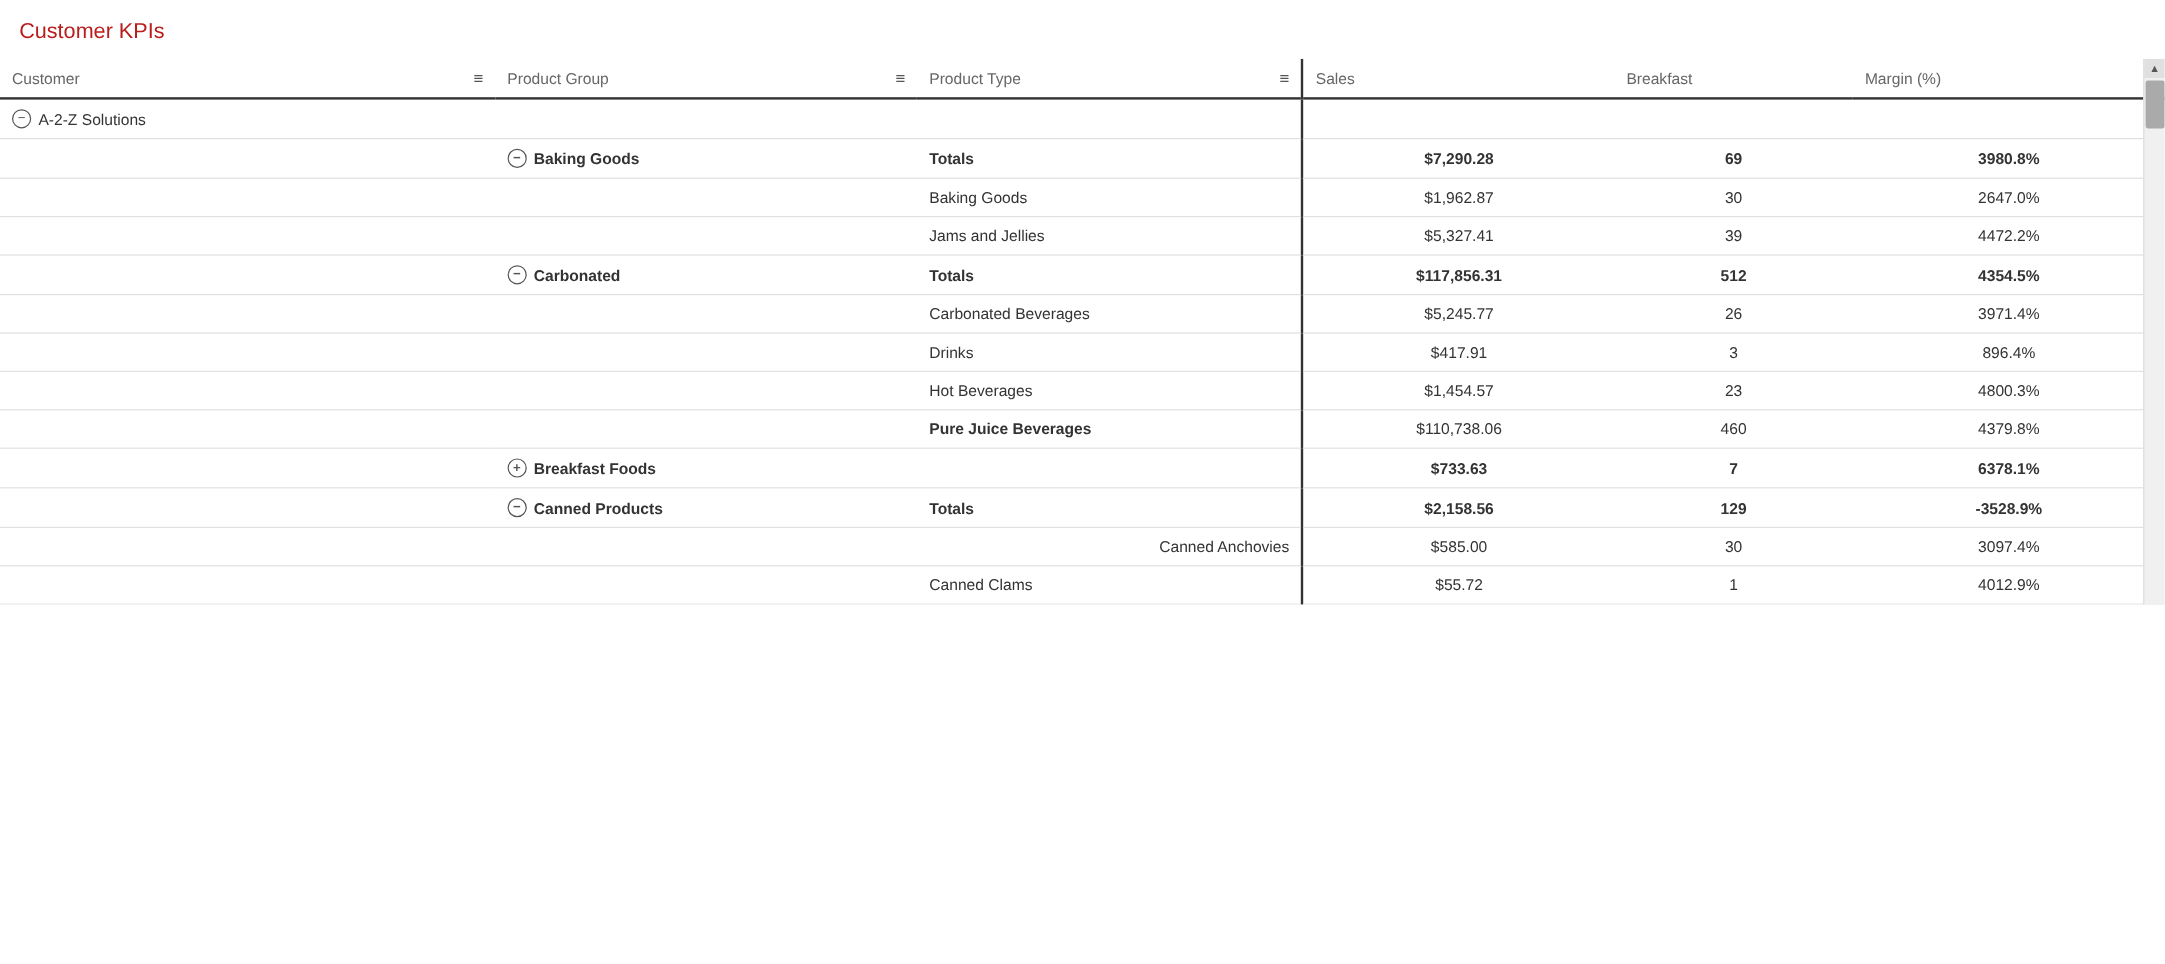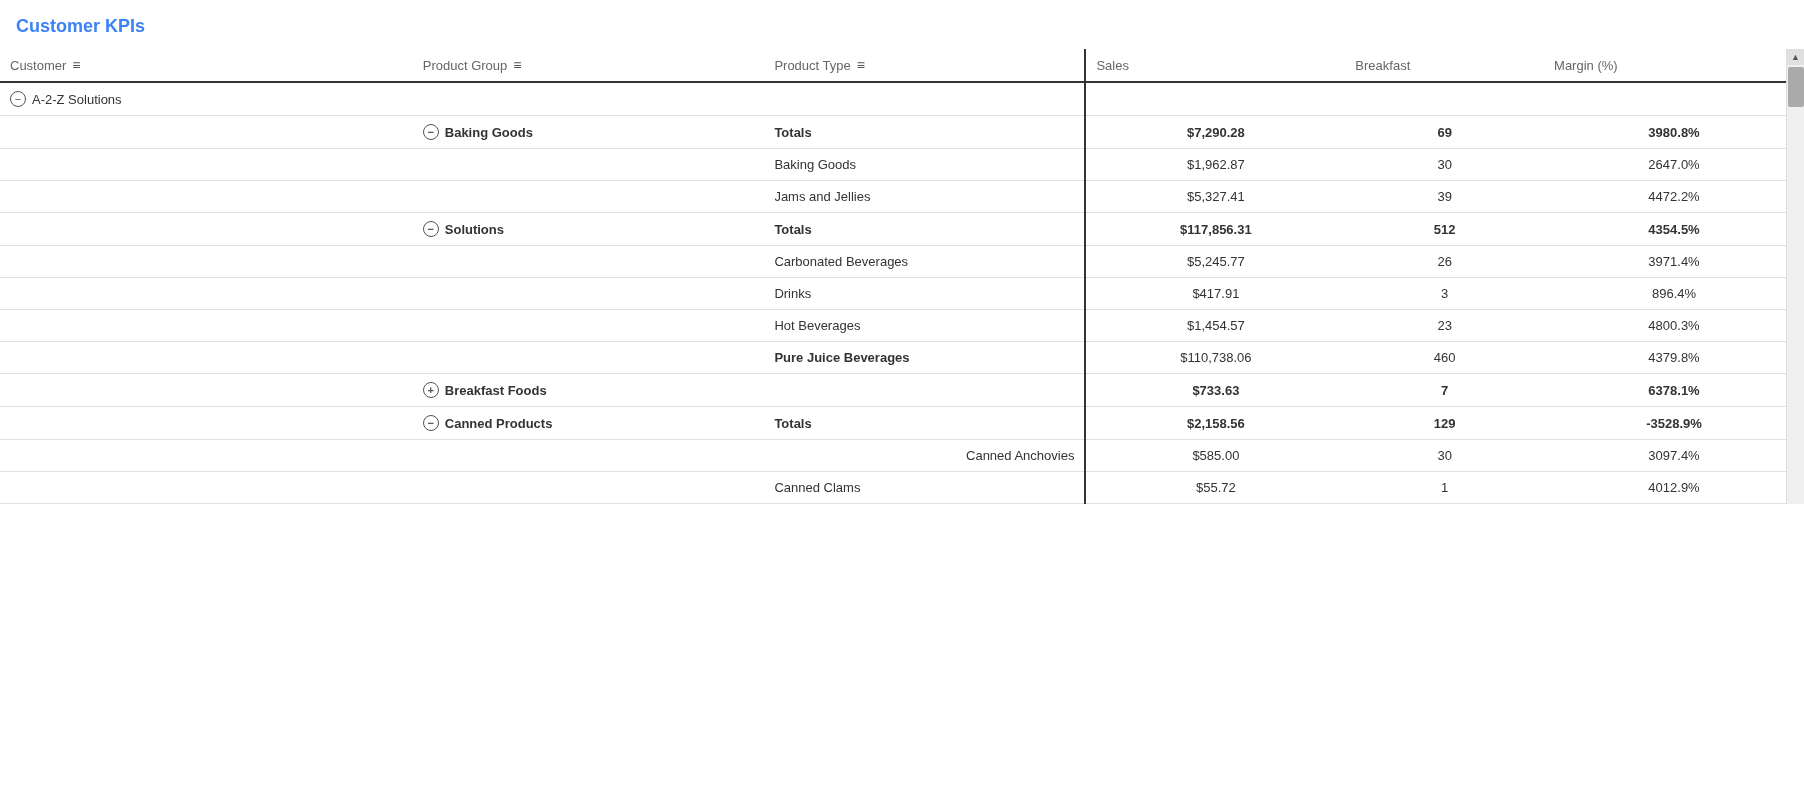--- a/index.html
+++ b/index.html
@@ -5,23 +5,23 @@
     * { box-sizing: border-box; margin: 0; padding: 0; }
     body {
       font-family: -apple-system, BlinkMacSystemFont, 'Segoe UI', Arial, sans-serif;
       font-size: 13px;
       background: #fff;
       color: #333;
       overflow: hidden;
     }
     .page-title {
       font-size: 18px;
-      font-weight: 700;
+      font-weight: 400;
       padding: 16px 16px 12px 16px;
-      color: #3b82f6;
+      color: #b91c1c;
     }
     .table-container {
       width: 100%;
       overflow: hidden;
       position: relative;
     }
     table {
       width: 100%;
       border-collapse: collapse;
       table-layout: fixed;
@@ -46,20 +46,21 @@
       white-space: nowrap;
       vertical-align: bottom;
     }
     thead th.numeric {
       text-align: left;
     }
     .th-inner {
       display: flex;
       align-items: center;
       gap: 6px;
+      justify-content: space-between;
     }
     .filter-icon {
       display: inline-flex;
       align-items: center;
       cursor: pointer;
       color: #555;
       font-size: 14px;
     }
     
     .col-sep {
@@ -216,21 +217,21 @@
           <td style="border-right: 2px solid rgb(51, 51, 51);">Jams and Jellies</td>
           <td class="numeric">$5,327.41</td>
           <td class="numeric">39</td>
           <td class="numeric">4472.2%</td>
         </tr>
         <tr class="row-totals">
           <td></td>
           <td>
             <div class="group-cell">
               <span class="expand-icon">−</span>
-              <span>Solutions</span>
+              <span>Carbonated</span>
             </div>
           </td>
           <td style="border-right: 2px solid rgb(51, 51, 51);">Totals</td>
           <td class="numeric">$117,856.31</td>
           <td class="numeric">512</td>
           <td class="numeric">4354.5%</td>
         </tr>
         <tr>
           <td></td>
           <td></td>

